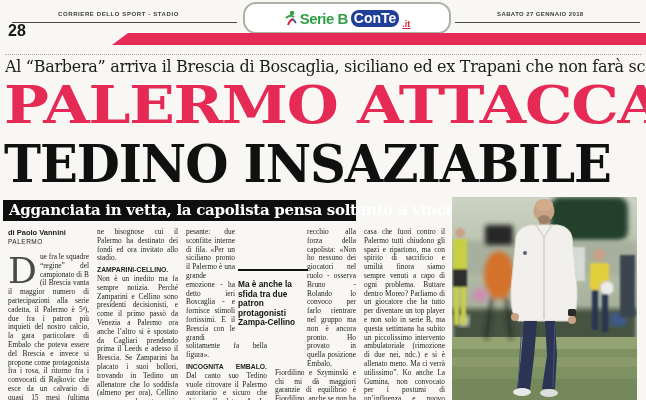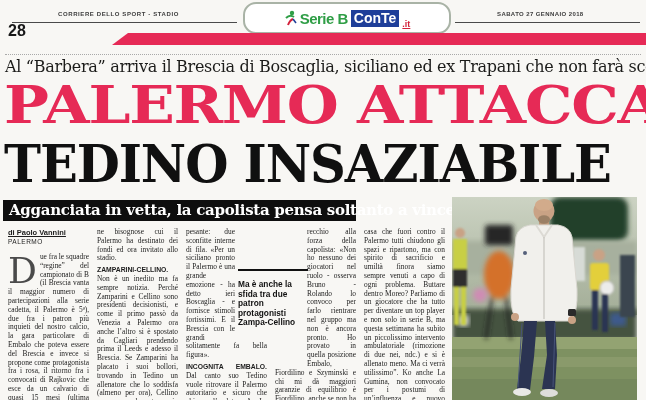--- a/index.html
+++ b/index.html
@@ -19,21 +19,21 @@
   .hdr-rule.l{left:12px;width:225px;}
   .hdr-rule.r{left:455px;width:185px;}
   .date{left:497px;top:11px;font:bold 6px "Liberation Sans",sans-serif;
         letter-spacing:.4px;color:#3c3c3c;}
 
   .logo{left:243px;top:2px;width:208px;height:32px;border:2px solid #a9b3a6;
         border-radius:13px;background:#fff;display:flex;align-items:center;
         justify-content:center;gap:3px;box-sizing:border-box;}
   .logo .serie{font:bold 15px "Liberation Sans",sans-serif;color:var(--logo-green);
                letter-spacing:-.5px;}
-  .logo .conte{background:var(--logo-blue);color:#fff;border-radius:0;
+  .logo .conte{background:var(--logo-blue);color:#fff;border-radius:8px;
                font:bold 14px "Liberation Sans",sans-serif;padding:0 3px 1px;}
   .logo .it{font:bold 9px "Liberation Sans",sans-serif;color:var(--logo-red);
             align-self:flex-end;margin-bottom:3px;text-decoration:underline;}
 
   .section{left:8px;top:30px;font:bold 12px "Liberation Sans",sans-serif;
            letter-spacing:.2px;}
   .ribbon{left:112px;top:33px;width:534px;height:12px;background:var(--red);
           clip-path:polygon(16px 0,100% 0,100% 100%,0 100%);}
   .dotrule{left:5px;top:54px;width:636px;border-top:1px dotted #a9a9a9;}
 
@@ -48,21 +48,21 @@
   .deck{left:3px;top:200px;width:353px;height:21px;background:#0e0e0e;
         color:#fff;font:bold 15px "DejaVu Serif",serif;line-height:21px;
         padding-left:6px;box-sizing:border-box;white-space:nowrap;letter-spacing:-.3px;}
 
   
   .col{position:absolute;top:228px;height:172px;width:81px;overflow:hidden;
        font:7.4px/8.8px "Liberation Serif",serif;text-align:justify;color:#1c1c1c;}
   #c1{left:8px;} #c2{left:97px;} #c3{left:186px;} #c4{left:275px;} #c5{left:364px;}
   .col p{margin:0 0 3px 0;}
   .lead{font:bold 6.8px "Liberation Sans",sans-serif;}
-  .byline{font:bold 7.5px "Liberation Sans",sans-serif;text-decoration:underline;}
+  .byline{font:bold 7.5px "Liberation Sans",sans-serif;}
   .dateline{font:6.5px "Liberation Sans",sans-serif;letter-spacing:.5px;margin:1px 0 8px;}
   .dropcap{float:left;font:36px/33px "DejaVu Serif",serif;color:#4a4a4a;
            margin:1px 3px 0 0;}
   .sp-r{float:right;width:32px;height:64px;margin-top:44px;}
   .sp-l{float:left;width:32px;height:88px;margin-top:44px;}
 
   
   .pullquote{left:238px;top:269px;width:70px;border-top:2px solid #111;
              padding-top:9px;
              font:bold 8.3px/9.6px "Liberation Sans",sans-serif;color:#111;}

